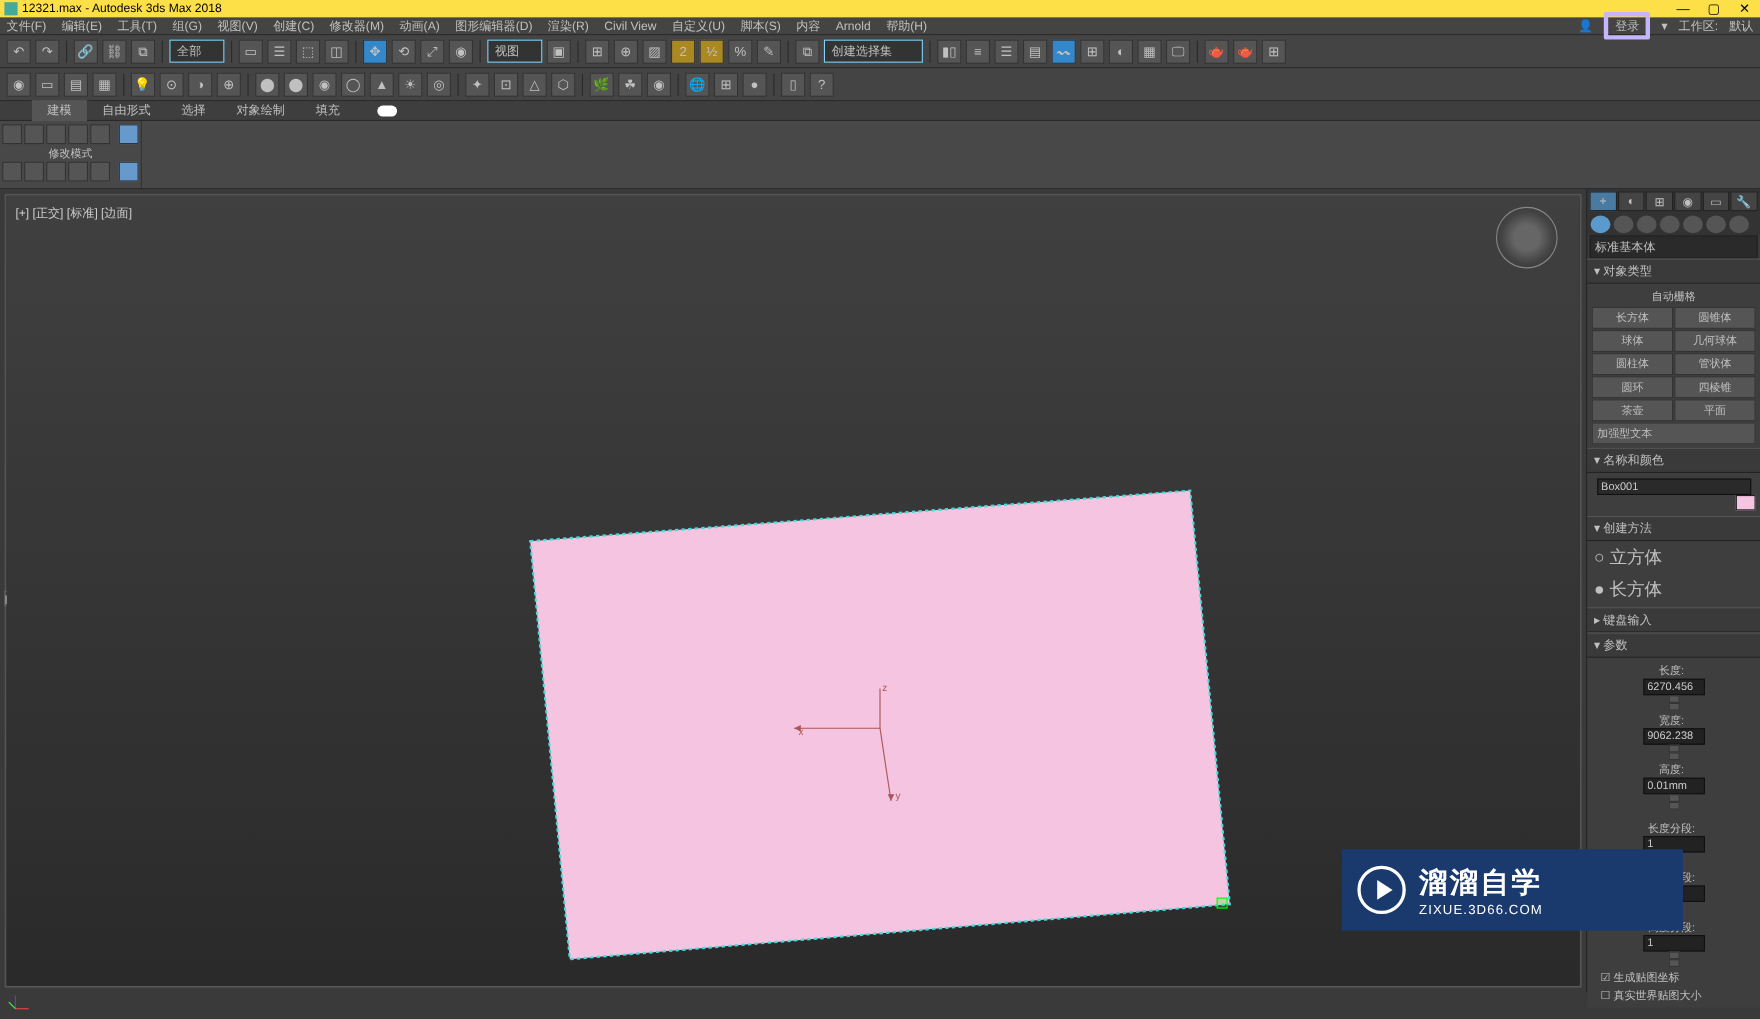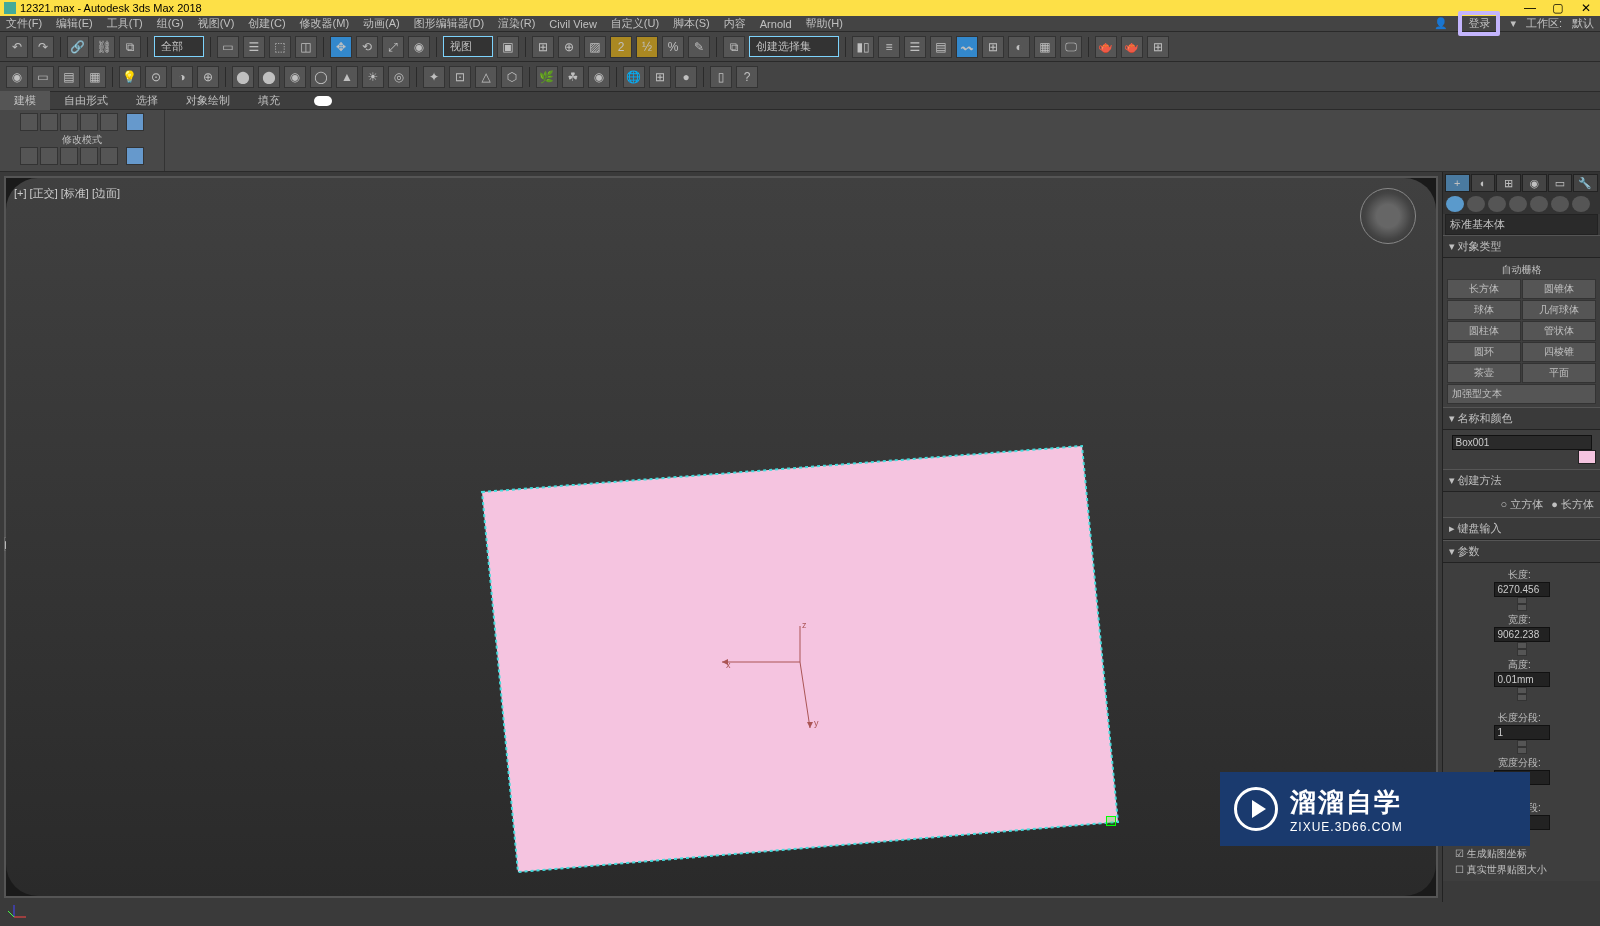--- a/index.html
+++ b/index.html
@@ -19,38 +19,38 @@
 
 
 .toolbar { background: #444; display: flex; align-items: center; padding: 3px 6px; gap: 4px; border-bottom: 1px solid #2a2a2a; min-height: 30px; }
 .tb-btn { width: 22px; height: 22px; background: #555; border: 1px solid #333; display: flex; align-items: center; justify-content: center; font-size: 12px; cursor: pointer; }
 .tb-btn.yellow { background: #aa8822; }
 .tb-btn.blue { background: #3388cc; }
 .tb-sep { width: 1px; height: 20px; background: #2a2a2a; margin: 0 2px; }
 .tb-dropdown { background: #333; border: 1px solid #7dd3fc; padding: 2px 6px; font-size: 11px; min-width: 50px; }
 
 
-.ribbon-tabs { background: #3e3e3e; display: flex; align-items: center; height: 18px; font-size: 11px; border-bottom: 1px solid #2a2a2a; }
+.ribbon-tabs { background: #3e3e3e; display: flex; align-items: center; height: 18px; font-size: 11px; border-bottom: 1px solid #2a2a2a; padding-left: 29px; }
 .ribbon-tab { padding: 2px 14px; cursor: pointer; }
 .ribbon-tab.active { background: #555; }
 .ribbon-pill { margin-left: 20px; width: 18px; height: 10px; border-radius: 5px; background: #fff; }
 
 
 .ribbon-body { background: #484848; display: flex; height: 62px; border-bottom: 1px solid #2a2a2a; }
-.ribbon-panel { display: flex; flex-direction: column; padding: 3px 20px; border-right: 1px solid #333; }
+.ribbon-panel { display: flex; flex-direction: column; padding: 3px 2px; border-right: 1px solid #333; }
 .ribbon-row { display: flex; gap: 2px; }
 .ribbon-btn { width: 18px; height: 18px; background: #555; border: 1px solid #333; cursor: pointer; }
 .ribbon-btn.on { background: #6699cc; }
 .ribbon-label { font-size: 10px; text-align: center; margin-top: 2px; }
 .poly-dropdown { background: #484848; font-size: 10px; padding: 2px 6px; text-align: center; width: 120px; }
 
 
 .main { display: flex; height: 730px; }
 .viewport-area { flex: 1; background: #1a1a1a; position: relative; border: 2px solid #555; margin: 4px; }
-.viewport { width: 100%; height: 100%; background: linear-gradient(to bottom, #404040, #2a2a2a); position: relative; overflow: hidden; border-radius: 32px; }
+.viewport { width: 100%; height: 100%; background: linear-gradient(to bottom, #404040, #2a2a2a); position: relative; overflow: hidden; }
 .vp-label { position: absolute; top: 8px; left: 8px; font-size: 11px; color: #ccc; }
 .vp-cube { position: absolute; top: 10px; right: 20px; width: 56px; height: 56px; border-radius: 50%; background: radial-gradient(circle, #666 30%, #444 60%, transparent 70%); border: 1px solid #888; }
 .vp-left-btn { position: absolute; left: -2px; top: 50%; width: 12px; height: 14px; background: #444; border: 1px solid #666; }
 
 
 .plane-shape { position: absolute; }
 
 
 .cmd-panel { width: 158px; background: #3a3a3a; display: flex; flex-direction: column; border-left: 1px solid #222; }
 .cmd-tabs { display: flex; background: #333; padding: 2px; gap: 1px; }
@@ -65,21 +65,21 @@
 .obj-grid { display: grid; grid-template-columns: 1fr 1fr; gap: 1px; }
 .obj-btn { background: #555; border: 1px solid #333; padding: 2px; font-size: 10px; text-align: center; cursor: pointer; }
 .obj-btn-full { grid-column: span 2; }
 .param-row { display: flex; align-items: center; margin: 2px 0; font-size: 10px; flex-direction: column; }
 .param-label { flex: 1; text-align: right; padding-right: 4px; }
 .param-input { background: #222; border: 1px solid #111; width: 56px; padding: 1px 3px; color: #ccc; font-size: 10px; }
 .spinner { width: 10px; display: flex; flex-direction: column; }
 .spinner-btn { height: 7px; background: #555; border: 1px solid #333; font-size: 6px; }
 .color-swatch { width: 18px; height: 14px; background: #f5c4e0; border: 1px solid #222; margin-left: auto; }
 .name-input { background: #2a2a2a; border: 1px solid #111; flex: 1; padding: 1px 3px; color: #ccc; font-size: 10px; }
-.radio-row { display: flex; gap: 8px; justify-content: flex-end; font-size: 11px; padding: 2px; }
+.radio-row { display: flex; gap: 8px; justify-content: flex-end; font-size: 16px; padding: 2px; flex-direction: column; }
 .check-row { font-size: 10px; padding: 1px 8px; }
 
 
 .timeline-area { background: #3a3a3a; }
 .time-slider-row { display: flex; align-items: center; height: 18px; padding: 0 4px; }
 
 
 .watermark { position: absolute; right: 70px; bottom: 80px; width: 310px; height: 74px; background: #1a3a6e; display: flex; align-items: center; gap: 12px; padding: 8px 14px; }
 .wm-logo { width: 44px; height: 44px; border: 3px solid #fff; border-radius: 50%; display: flex; align-items: center; justify-content: center; }
 .wm-tri { width: 0; height: 0; border-left: 14px solid #fff; border-top: 9px solid transparent; border-bottom: 9px solid transparent; margin-left: 5px; }

